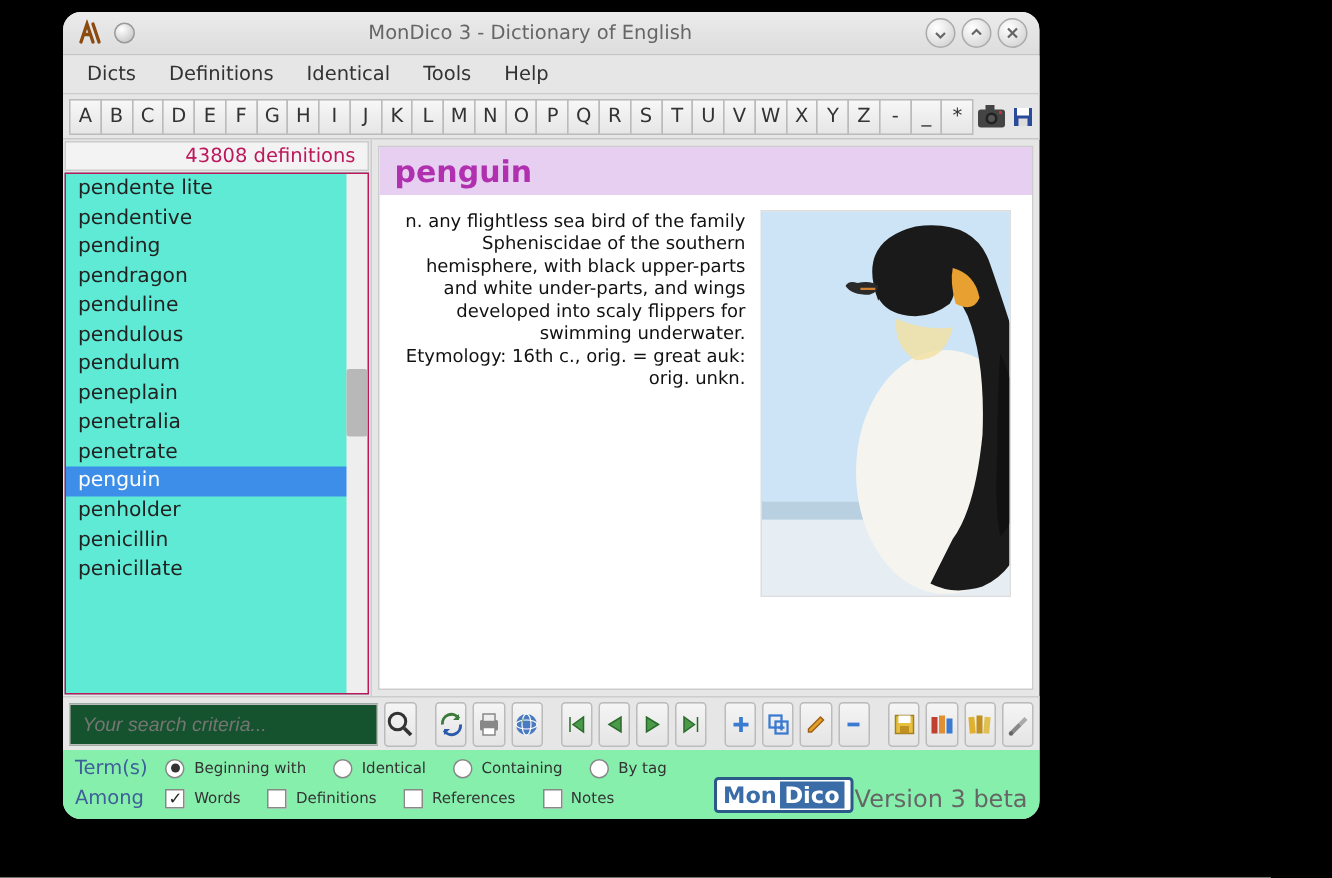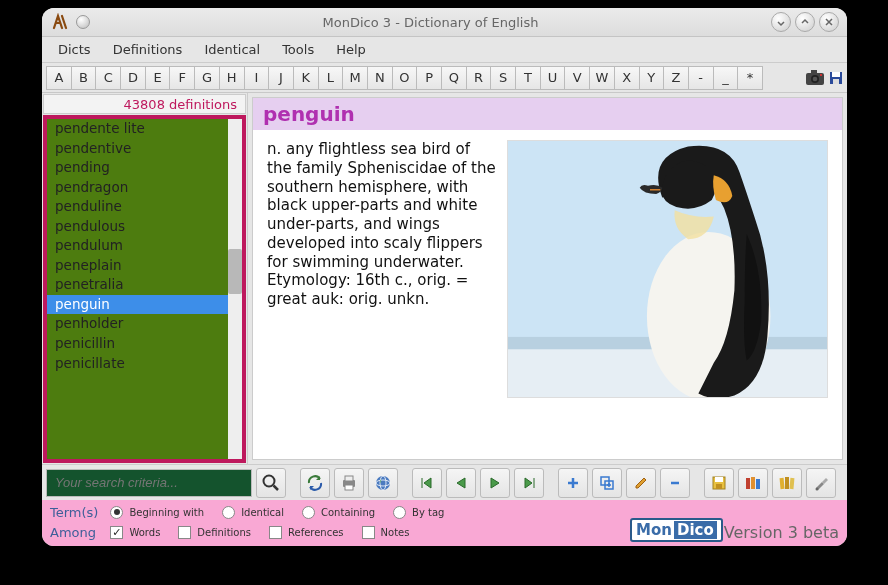--- a/index.html
+++ b/index.html
@@ -1,49 +1,49 @@
 <!DOCTYPE html>
 <html><head>
 <meta charset="utf-8">
 <style>
 * { box-sizing: border-box; margin: 0; padding: 0; }
 body { font-family: "DejaVu Sans", Arial, sans-serif; font-size: 13px; background: #000; width: 888px; height: 585px; position: relative; }
-.window { position: absolute; left: 42px; top: 8px; width: 805px; height: 538px; background: #e6e6e6; border-radius: 12px; box-shadow: 0 2px 20px rgba(0,0,0,0.5); display: flex; flex-direction: column; }
+.window { position: absolute; left: 42px; top: 8px; width: 651px; height: 538px; background: #e6e6e6; border-radius: 12px; box-shadow: 0 2px 20px rgba(0,0,0,0.5); display: flex; flex-direction: column; }
 .titlebar { height: 29px; background: linear-gradient(to bottom,#ebebeb,#dddddd); border-radius: 12px 12px 0 0; display: flex; align-items: center; padding: 0 8px; border-bottom: 1px solid #c4c4c4; }
 .title-icon { width: 20px; height: 20px; display:flex; align-items:center; justify-content:center; }
 .title-min { width: 14px; height: 14px; border: 1px solid #999; border-radius: 50%; background: radial-gradient(circle at 35% 30%, #fff, #bbb); margin-left:6px; }
 .titlebar-text { flex:1; text-align:center; color:#666; font-size:13px; }
 .title-controls { display:flex; gap:4px; }
 .title-btn { width:20px; height:20px; border-radius:50%; background: radial-gradient(circle at 35% 30%, #fff, #ccc); border:1px solid #aaa; display:flex; align-items:center; justify-content:center; font-size:10px; color:#555; cursor:pointer; }
 .menubar { height:26px; background:#e6e6e6; border-bottom:1px solid #ccc; display:flex; align-items:center; padding:0 6px; gap:2px; }
 .menu-item { padding:3px 10px; color:#333; cursor:pointer; }
 .alpha-row { height:30px; display:flex; align-items:center; padding:0 4px; gap:0; background:#e6e6e6; border-bottom:1px solid #c8c8c8; }
 .alpha-btn { width:25.7px; height:24px; background:linear-gradient(to bottom,#f7f7f7,#e6e6e6); border:1px solid #bbb; display:flex; align-items:center; justify-content:center; font-size:13px; color:#333; cursor:pointer; margin-left:-1px; }
 .alpha-btn:first-child { margin-left:0; }
 .cam-icon { margin-left:auto; display:flex; align-items:center; gap:0; }
 .main { flex:1; display:flex; overflow:hidden; }
 .sidebar { width:206px; display:flex; flex-direction:column; border-right:1px solid #ccc; }
 .def-count { height:20px; padding:2px 8px; color:#be185d; border:1px solid #ccc; background:#f3f3f3; margin:1px 1px 0 1px;text-align:right; }
-.word-list { flex:1; background:#4d7c0f; border:4px solid #be185d; margin:1px; overflow:hidden; position:relative; }
+.word-list { flex:1; background:#5eead4; border:1px solid #be185d; margin:1px; overflow:hidden; position:relative; }
 .word-item { padding:1px 8px; color:#222; cursor:pointer; font-size:13.5px; line-height:1.3; }
 .word-item.selected { background:#3d8ee9; color:#fff; }
 .scrollbar-track { position:absolute; right:0; top:0; bottom:0; width:14px; background:#eee; }
 .scrollbar-thumb { position:absolute; right:0; width:14px; background:#b8b8b8; border-radius:2px; }
 .content { flex:1; display:flex; flex-direction:column; }
 .def-panel { flex:1; background:#fff; margin:4px; border:1px solid #ccc; padding:0; overflow:hidden; display:flex; flex-direction:column; }
 .headword-bar { background:#e6cff0; padding:4px 10px; }
 .headword { color:#b030b0; font-size:20px; font-weight:bold; }
 .def-body { display:flex; padding:10px 14px 4px 14px; gap:10px; }
-.def-text { flex:0 0 230px; color:#111; font-size:15px; line-height:1.25; }
+.def-text { flex:0 0 230px; color:#111; font-size:12px; line-height:1.25;text-align:right; }
 .def-image { flex:1; height:258px; background:linear-gradient(to bottom, #c8e0f0 60%, #e8eff5 95%); position:relative; overflow:hidden; border:1px solid #ddd; }
 .bottom-bar { height:36px; display:flex; align-items:center; padding:0 4px; gap:4px; background:#e6e6e6; border-top:1px solid #ccc; }
 .search-input { flex:0 0 206px; height:28px; border:1px solid #bbb; background:#14532d; padding:0 8px; color:#999; font-style:italic; font-size:13px; }
 .tool-btn { width:30px; height:30px; border:1px solid #bbb; background:linear-gradient(to bottom,#f5f5f5,#e4e4e4); display:flex; align-items:center; justify-content:center; cursor:pointer; border-radius:3px; }
 .tool-sep { width:6px; }
-.options-bar { height:46px; display:flex; padding:2px 8px 4px 8px; gap:12px; background:#f9a8d4; border-radius:0 0 12px 12px; }
+.options-bar { height:46px; display:flex; padding:2px 8px 4px 8px; gap:12px; background:#86efac; border-radius:0 0 12px 12px; }
 .opt-labels { display:flex; flex-direction:column; justify-content:space-around; color:#3e5f99; font-size:13px; }
 .opt-row { display:flex; align-items:center; gap:18px; }
 .opt-cols { display:flex; flex-direction:column; justify-content:space-around; flex:1; }
 .radio, .checkbox { display:flex; align-items:center; gap:6px; color:#333; font-size:10px; cursor:pointer; }
 .radio-dot { width:13px; height:13px; border:1px solid #888; border-radius:50%; background:#fff; display:flex; align-items:center; justify-content:center; }
 .radio-dot.on::after { content:""; width:6px; height:6px; background:#333; border-radius:50%; }
 .check-box { width:13px; height:13px; border:1px solid #888; background:#fff; display:flex; align-items:center; justify-content:center; font-size:11px; color:#222; }
 .check-box.on::after { content:"✓"; }
 .logo-area { margin-left:auto; display:flex; align-items:flex-end; gap:1px; }
 .logo-box { border:2px solid #2a5a8a; border-radius:3px; padding:1px 4px; font-weight:bold; font-size:15px; background:#fff; }
@@ -147,20 +147,21 @@
       <div class="word-list" id="word-list">
         <div class="word-item">pendente lite</div>
           <div class="word-item">pendentive</div>
           <div class="word-item">pending</div>
           <div class="word-item">pendragon</div>
           <div class="word-item">penduline</div>
           <div class="word-item">pendulous</div>
           <div class="word-item">pendulum</div>
           <div class="word-item">peneplain</div>
           <div class="word-item">penetralia</div>
+          <div class="word-item">penetrate</div>
           <div class="word-item selected">penguin</div>
           <div class="word-item">penholder</div>
           <div class="word-item">penicillin</div>
           <div class="word-item">penicillate</div>
           <div class="scrollbar-track">
           <div class="scrollbar-thumb" style="top:130px;height:45px"></div>
         </div>
       </div>
     </div>
 

